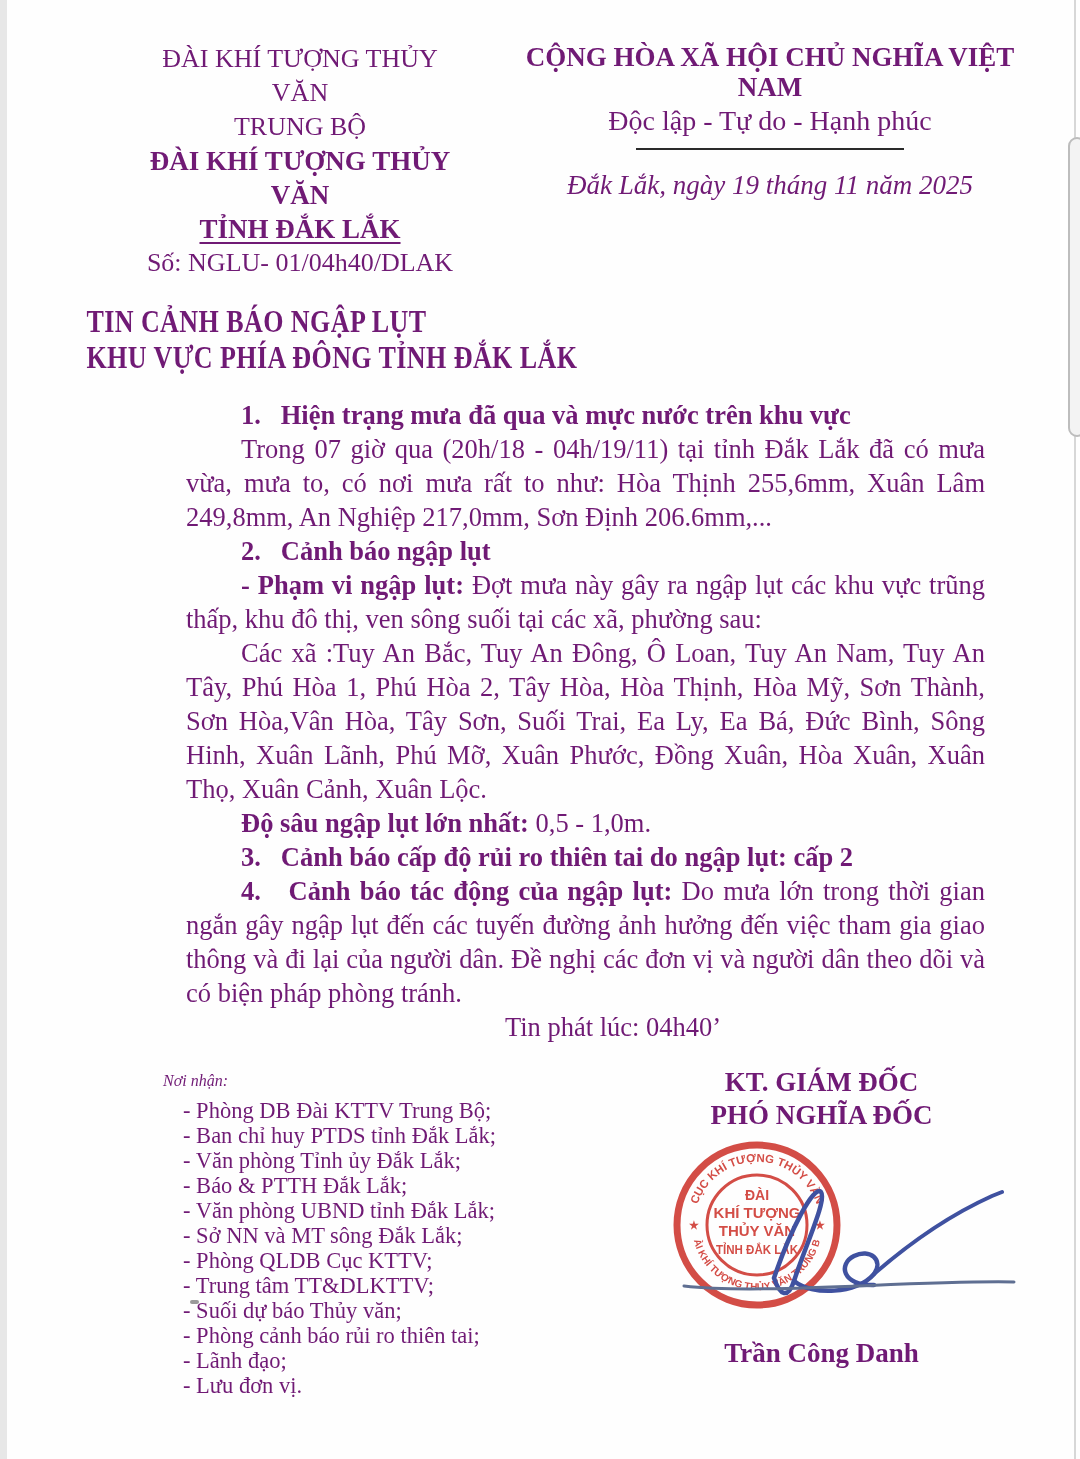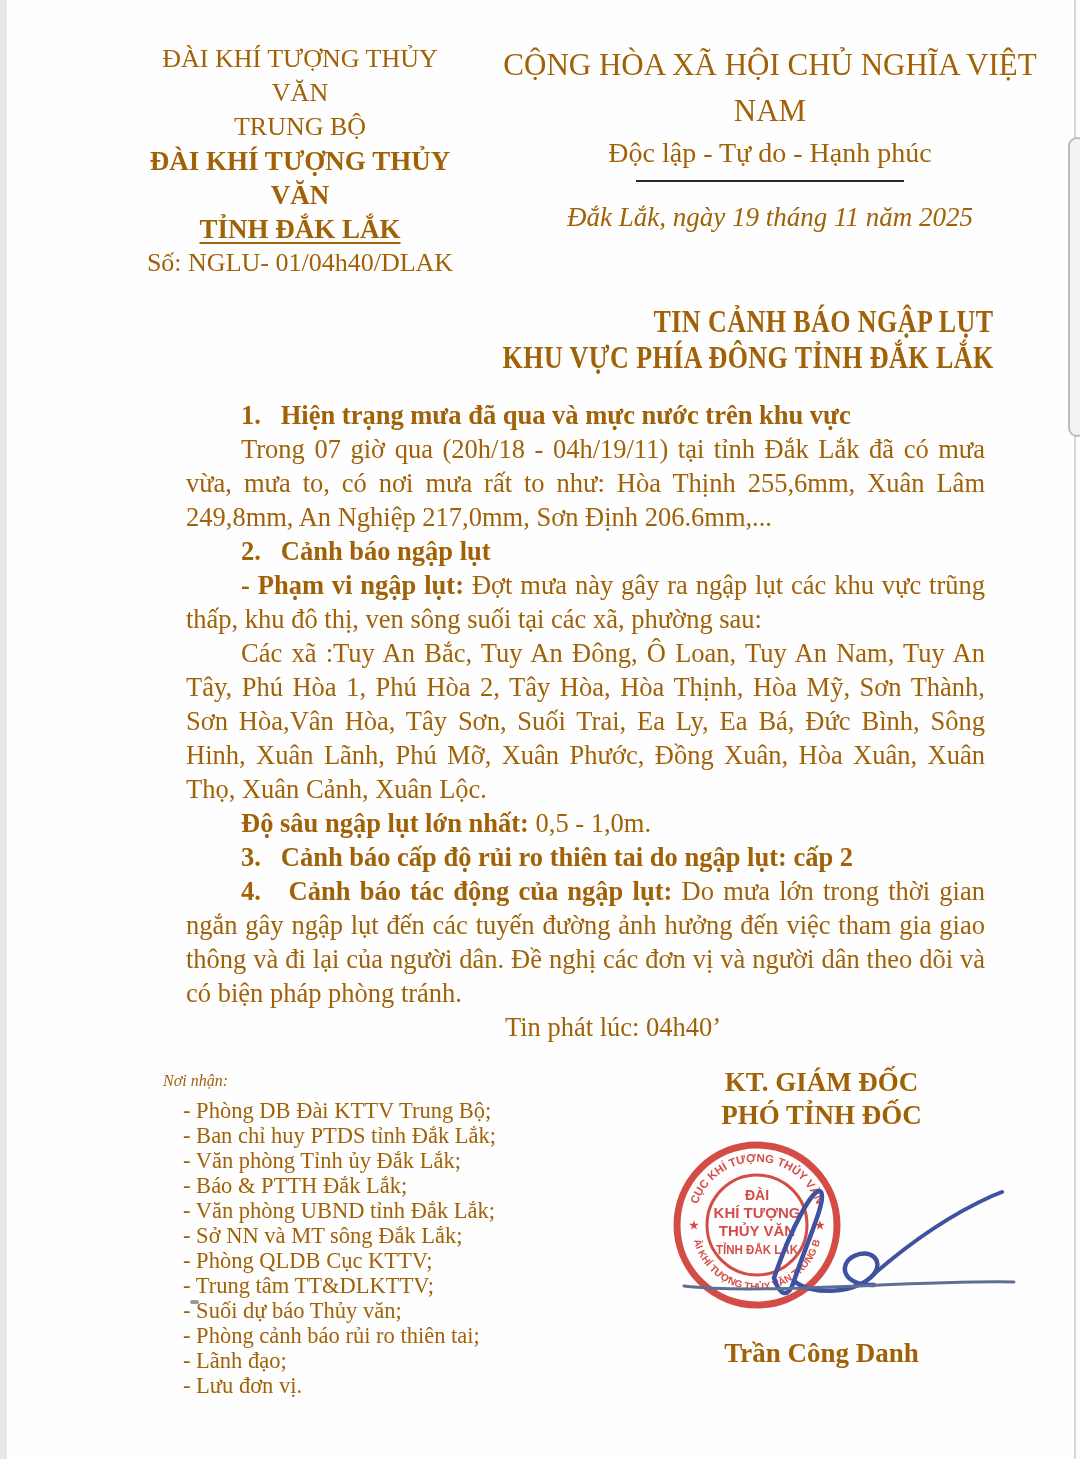--- a/index.html
+++ b/index.html
@@ -1,40 +1,40 @@
 <!DOCTYPE html>
 <html lang="vi"><head>
 <meta charset="utf-8">
 <style>
   html,body{margin:0;padding:0;background:#ffffff;}
   .page{
     position:relative;width:1080px;height:1459px;background:#fefefe;
-    font-family:"Liberation Serif", serif;color:#a16207;overflow:hidden;
+    font-family:"Liberation Serif", serif;color:#701a75;overflow:hidden;
   }
   .edge-strip{position:absolute;left:0;top:0;width:7px;height:100%;background:#e7e7e7;}
   .scroll-track{position:absolute;right:4px;top:0;width:2px;height:100%;background:#d7d7d7;}
   .scroll-thumb{
     position:absolute;right:-6px;top:137px;width:18px;height:300px;
     background:#f3f3f3;border:2px solid #bdbdbd;border-radius:10px;box-sizing:border-box;
   }
   .speck{position:absolute;left:190px;top:1300px;width:9px;height:4px;background:#9a9a9a;border-radius:2px;}
 
   
   .doc-header{display:flex;padding:42px 40px 0 140px;}
   .header-left{width:320px;text-align:center;line-height:34px;font-size:26px;}
   .hl-bold{font-weight:bold;font-size:27px;}
   .hl-underline{font-weight:bold;font-size:27px;text-decoration:underline;text-underline-offset:4px;text-decoration-thickness:2px;}
   .header-right{flex:1;text-align:center;margin-left:40px;}
-  .nat-1{font-weight:normal;font-size:31px;line-height:46px;}
+  .nat-1{font-weight:bold;font-size:27px;line-height:30px;}
   .nat-2{font-weight:normal;font-size:28px;line-height:38px;}
   .nat-rule{width:268px;border-top:2px solid #2a2a2a;margin:8px auto 0 auto;}
   .date-line{font-style:italic;font-size:27px;margin-top:20px;}
 
   
-  .doc-title{margin-top:24px;text-align:right;}
+  .doc-title{margin-top:24px;text-align:left;}
   .title-line{
     font-weight:bold;font-size:31px;line-height:36px;letter-spacing:.5px;
     transform:scaleX(.84);transform-origin:50% 50%;
   }
 
   
   .doc-body{margin-top:22px;padding:0 95px 0 150px;font-size:26.5px;line-height:34px;text-align:justify;margin-left:36px;}
   .doc-body p{margin:0;text-indent:55px;}
   b{font-weight:bold;}
   .issue-time{margin:18px 0 0 0;text-indent:103px;text-align:center;}
@@ -103,21 +103,21 @@
         <li>- Trung tâm TT&amp;DLKTTV;</li>
         <li>- Suối dự báo Thủy văn;</li>
         <li>- Phòng cảnh báo rủi ro thiên tai;</li>
         <li>- Lãnh đạo;</li>
         <li>- Lưu đơn vị.</li>
       </ul>
     </div>
 
     <div class="sign-block">
       <div class="sign-title">KT. GIÁM ĐỐC</div>
-      <div class="sign-title">PHÓ TỈNH ĐỐC</div>
+      <div class="sign-title">PHÓ NGHĨA ĐỐC</div>
 
       <svg class="stamp-sign-svg" width="400" height="198" viewBox="0 0 400 198">
         <g opacity="0.9">
           <circle cx="135" cy="89" r="80" fill="none" stroke="#cf3a33" stroke-width="7"></circle>
           <circle cx="135" cy="89" r="50" fill="none" stroke="#cf3a33" stroke-width="3"></circle>
           <path id="arcTop" d="M74.1,72.7 A63,63 0 0 1 195.9,72.7" fill="none"></path>
           <path id="arcBot" d="M72.2,105.8 A65,65 0 0 0 197.8,105.8" fill="none"></path>
           <text class="stamp-text" font-size="11.5" fill="#cf3a33">
             <textPath href="#arcTop" startOffset="50%" text-anchor="middle">CỤC KHÍ TƯỢNG THỦY VĂN</textPath>
           </text>

